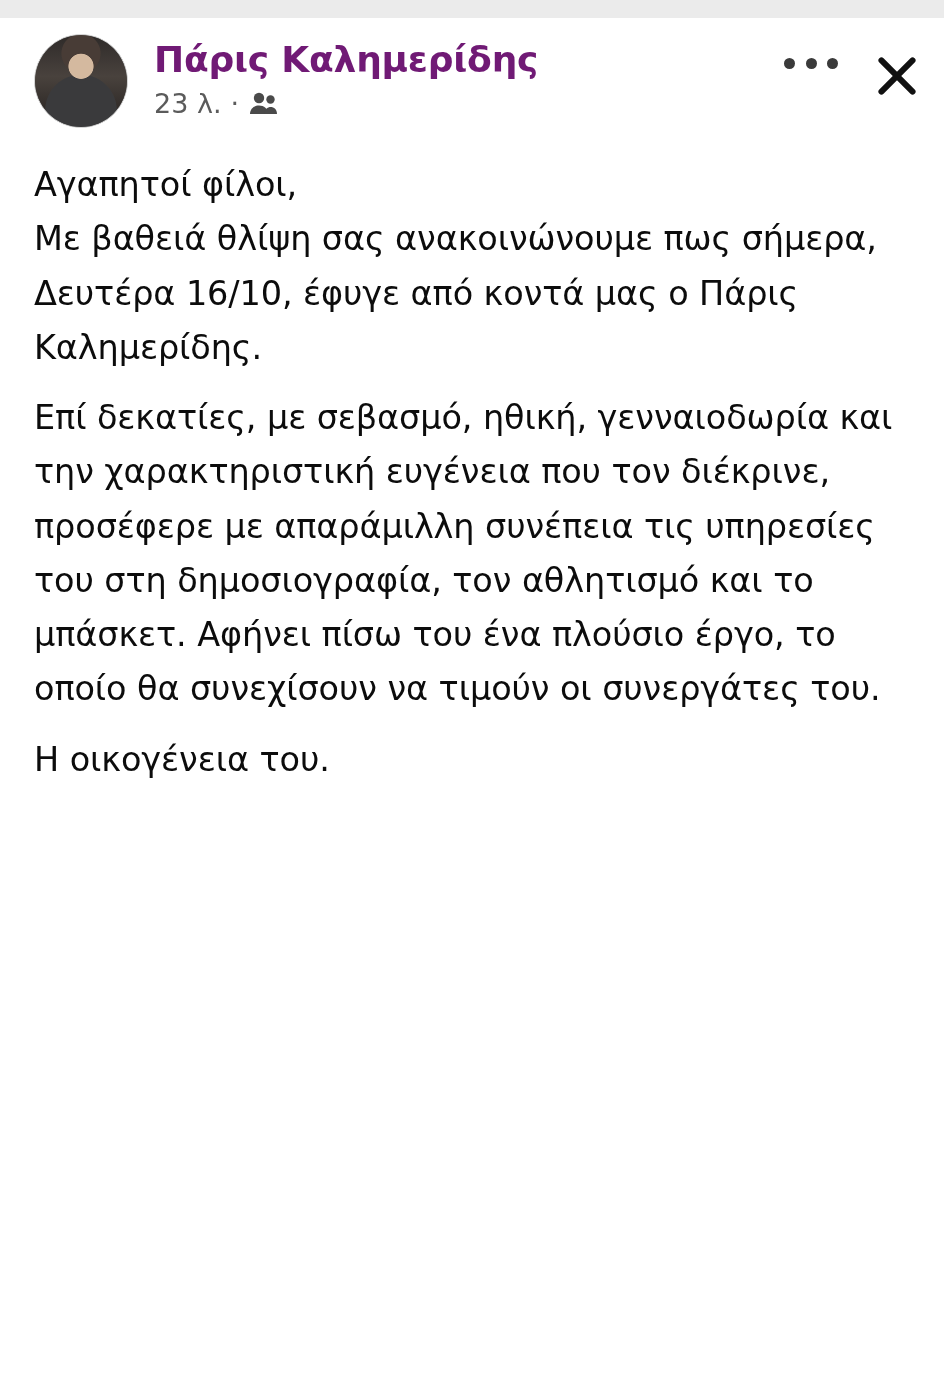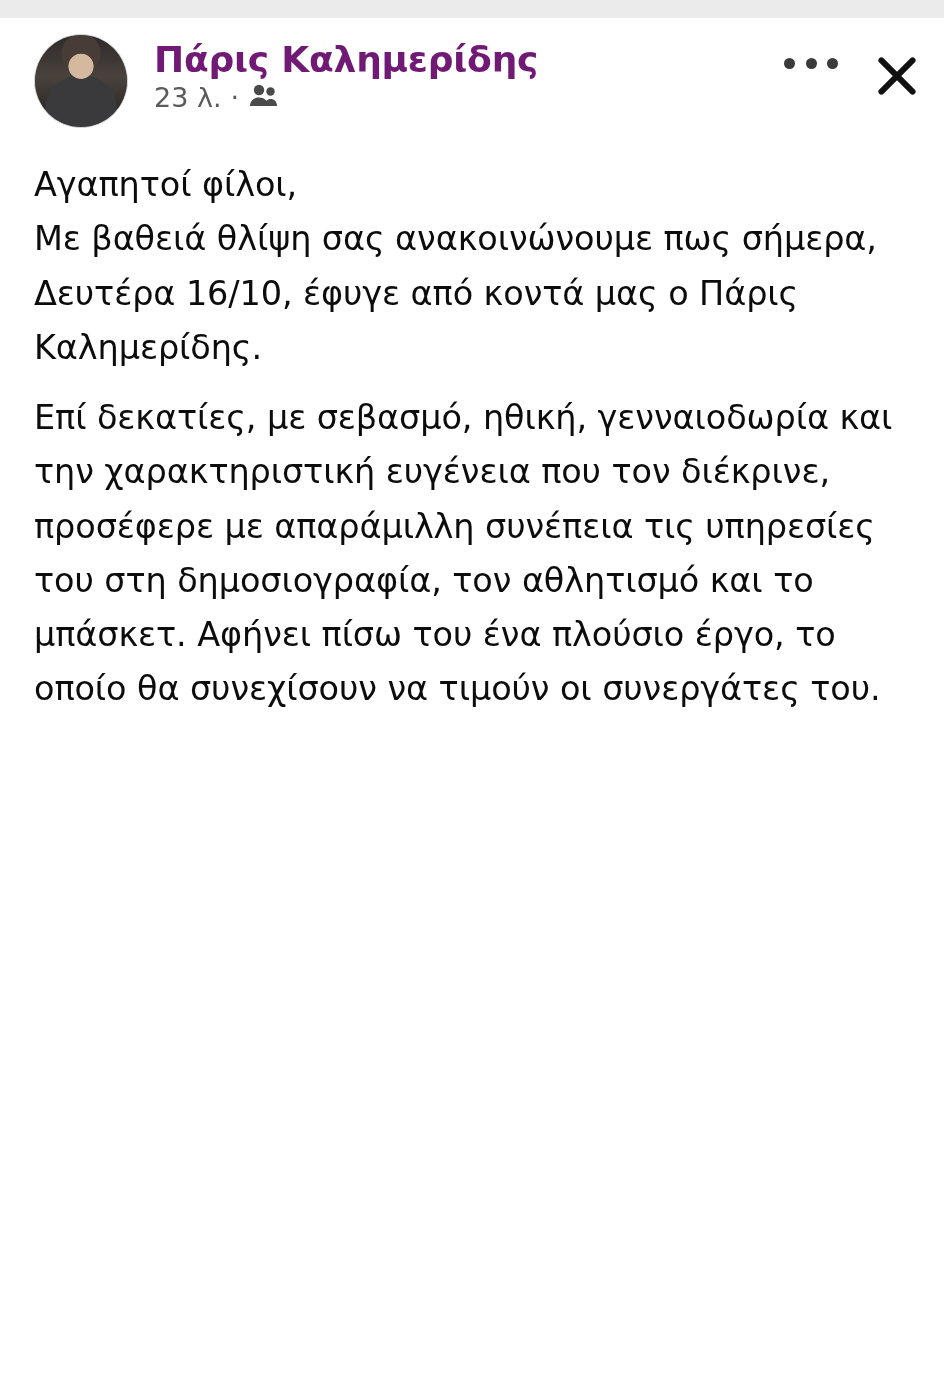--- a/index.html
+++ b/index.html
@@ -55,22 +55,22 @@
   .author-name {
     font-family: "DejaVu Sans", sans-serif;
     font-weight: bold;
     font-size: 36px;
     line-height: 1.1;
     letter-spacing: -0.2px;
     color: #701a75;
   }
   .meta-row {
     display: flex;
-    align-items: flex-start;
-    margin-top: 2px;
+    align-items: center;
+    margin-top: 8px;
   }
   .meta-time {
     font-size: 27px;
     color: #5b5b5b;
   }
   .meta-dot {
     font-size: 27px;
     color: #5b5b5b;
     margin: 0 9px;
   }
@@ -169,13 +169,14 @@
       <i></i>
       <i></i>
     </div>
   </div>
 </div>
 
 <div class="post-body">
   <p style="white-space: pre-line;">Αγαπητοί φίλοι,
 Με βαθειά θλίψη σας ανακοινώνουμε πως σήμερα, Δευτέρα 16/10, έφυγε από κοντά μας ο Πάρις Καλημερίδης.</p>
   <p>Επί δεκατίες, με σεβασμό, ηθική, γενναιοδωρία και την χαρακτηριστική ευγένεια που τον διέκρινε, προσέφερε με απαράμιλλη συνέπεια τις υπηρεσίες του στη δημοσιογραφία, τον αθλητισμό και το μπάσκετ. Αφήνει πίσω του ένα πλούσιο έργο, το οποίο θα συνεχίσουν να τιμούν οι συνεργάτες του.</p>
+  <p>Η οικογένεια του.</p>
 </div>
 
 </body></html>

